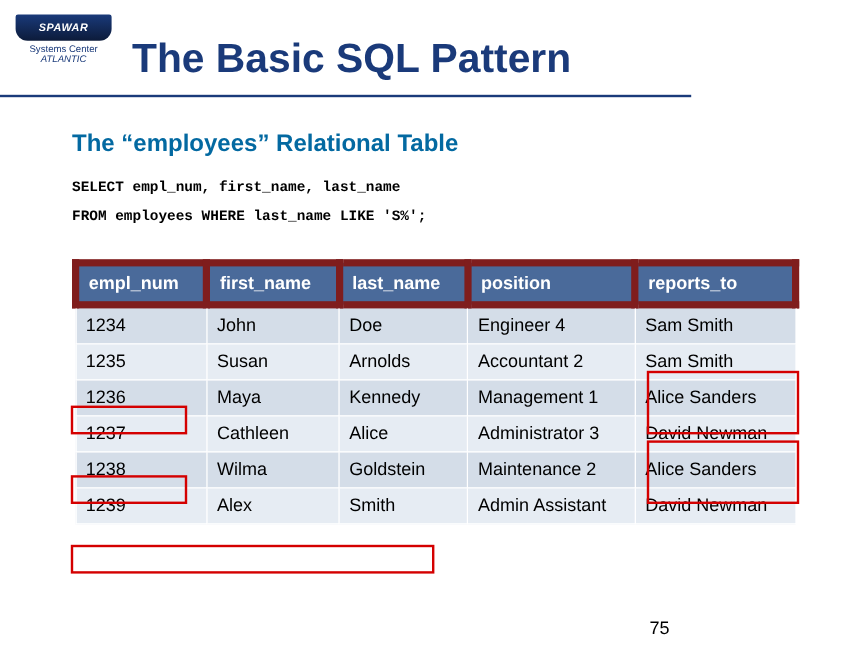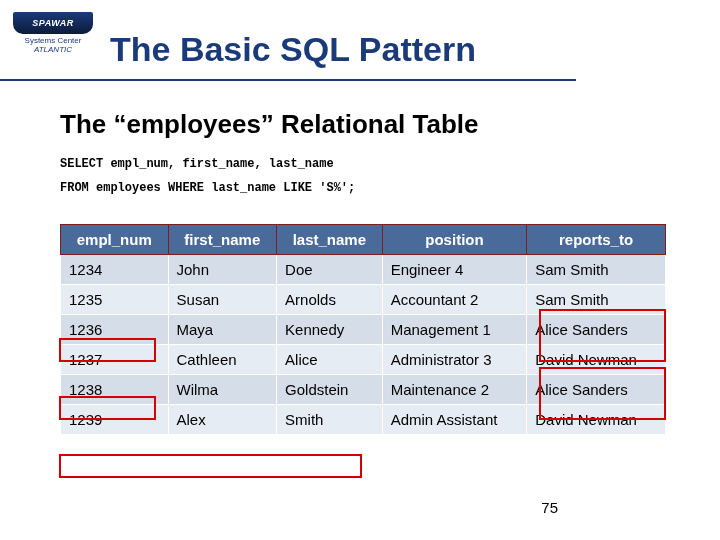--- a/index.html
+++ b/index.html
@@ -48,56 +48,56 @@
     font-size: 34px;
     font-weight: bold;
     color: #1a3a7a;
     padding-top: 18px;
     padding-bottom: 10px;
   }
   .content {
     padding: 28px 46px 0 60px;
   }
   .subtitle {
-    font-size: 26px;
+    font-size: 20px;
     font-weight: bold;
-    color: #000000;
+    color: #0369a1;
     margin-bottom: 12px;
   }
   .sql {
     font-family: "Courier New", monospace;
     font-size: 12px;
     font-weight: bold;
     line-height: 24px;
     margin-bottom: 24px;
     white-space: pre;
   }
   table.db {
     border-collapse: collapse;
     width: 606px;
     font-size: 15px;
   }
   table.db th {
     background: #4a6a9a;
     color: #fff;
-    text-align: center;
+    text-align: left;
     font-weight: bold;
     padding: 6px 8px;
-    border: 1px solid #7f1d1d;
+    border: 6px solid #7f1d1d;
   }
   table.db td {
     padding: 6px 8px;
     border: 1px solid #fff;
     background: #e6ecf3;
   }
   table.db tr:nth-child(odd) td { background: #d4dde8; }
   .pagenum {
     position: absolute;
     right: 18px;
-    bottom: 24px;
+    bottom: 8px;
     font-size: 15px;
     color: #000;
     text-align: center;
   }
   
   .hl {
     position: absolute;
     border: 2px solid #d40000;
     pointer-events: none;
   }

